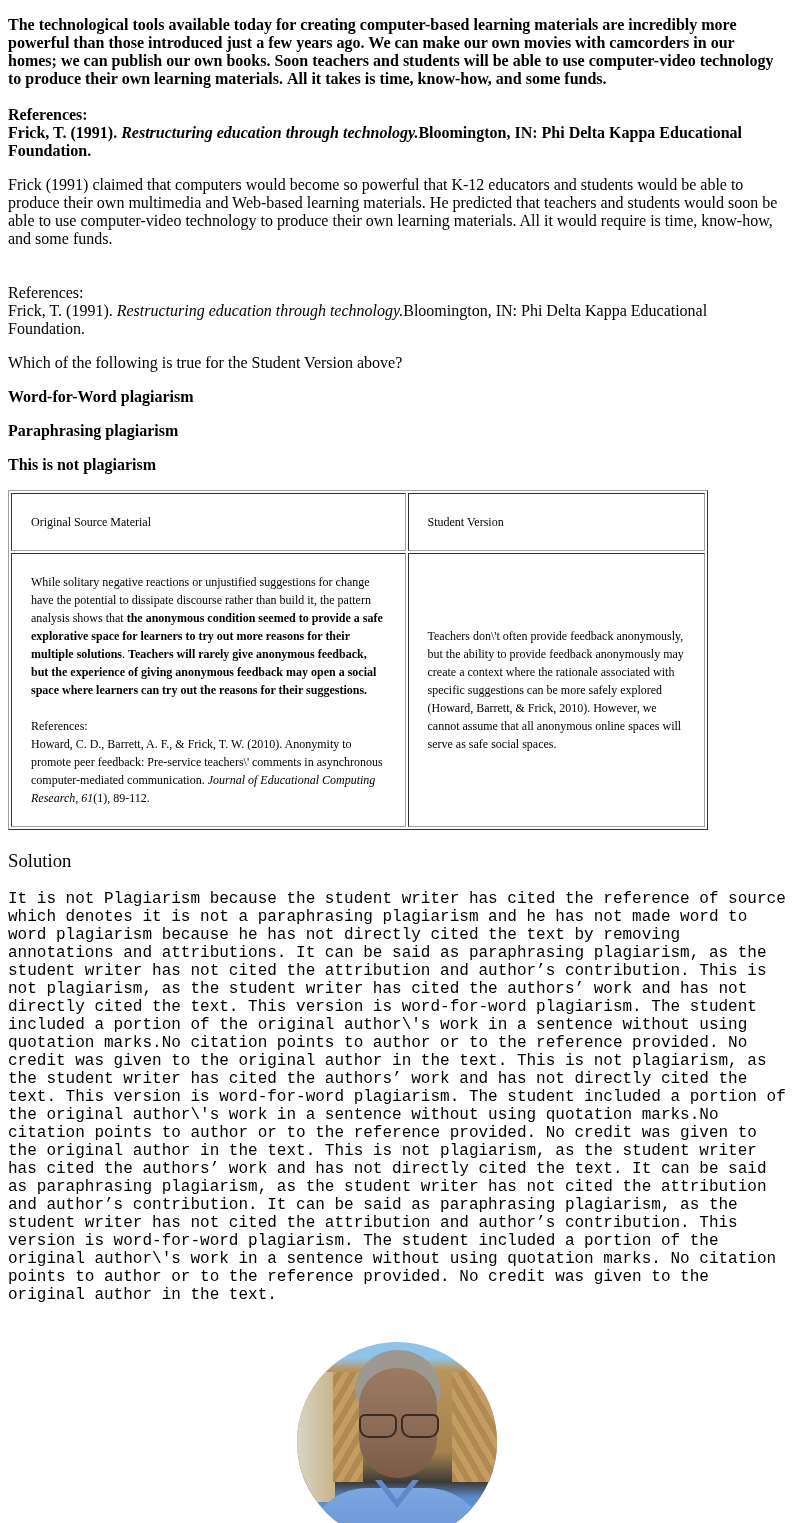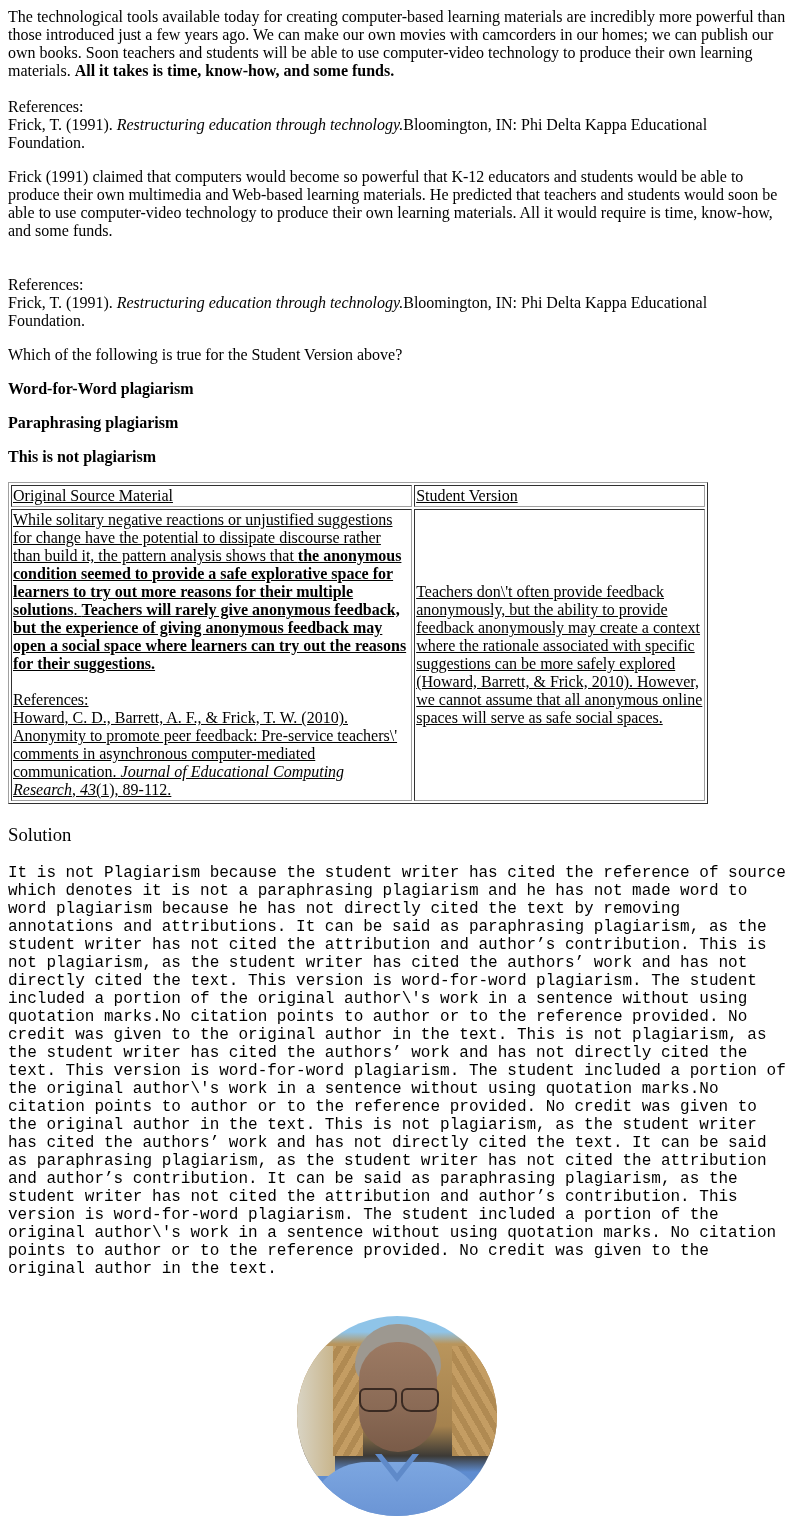--- a/index.html
+++ b/index.html
@@ -13,42 +13,42 @@
       box-sizing: border-box;
       font-family: "Liberation Serif", serif;
       font-size: 16px;
       line-height: 18px;
       color: #000000;
     }
     p {
       margin: 0 0 16px 0;
     }
     .intro-block {
-      margin-top: 8px;
+      margin-top: 16px;
+      font-weight: bold;
     }
     .option {
       font-weight: bold;
       margin: 0 0 16px 0;
     }
     table.compare {
       border-collapse: separate;
       border-spacing: 2px;
       border: 1px solid;
       border-color: #a0a0a0 #303030 #303030 #a0a0a0;
       width: 700px;
       margin: 0 0 0 0;
     }
     table.compare td {
       border: 1px solid;
       border-color: #303030 #a0a0a0 #a0a0a0 #303030;
-      padding: 1px;
+      padding: 19px;
       vertical-align: middle;
-      font-size: 16px;
+      font-size: 12px;
       line-height: 18px;
-      text-decoration: underline;
     }
     table.compare td.col-orig {
       width: 396px;
     }
     table.compare td.col-student {
       width: 286px;
     }
     h3.solution-heading {
       font-size: 18.7px;
       font-weight: normal;
@@ -150,21 +150,21 @@
   <tbody>
       <tr>
     <td class="col-orig">Original Source Material</td>
     <td class="col-student">Student Version</td>
   </tr>
   <tr>
     <td class="col-orig">
       <span>While solitary negative reactions or unjustified suggestions for change have the potential to dissipate discourse rather than build it, the pattern analysis shows that </span><b>the anonymous condition seemed to provide a safe explorative space for learners to try out more reasons for their multiple solutions</b><span>. </span><b>Teachers will rarely give anonymous feedback, but the experience of giving anonymous feedback may open a social space where learners can try out the reasons for their suggestions.</b>
       <br><br>
       <span>References:</span><br>
-      <span>Howard, C. D., Barrett, A. F., &amp; Frick, T. W. (2010). Anonymity to promote peer feedback: Pre-service teachers\' comments in asynchronous computer-mediated communication. </span><i>Journal of Educational Computing Research</i><span>, </span><i>43</i><span>(1), 89-112.</span>
+      <span>Howard, C. D., Barrett, A. F., &amp; Frick, T. W. (2010). Anonymity to promote peer feedback: Pre-service teachers\' comments in asynchronous computer-mediated communication. </span><i>Journal of Educational Computing Research</i><span>, </span><i>61</i><span>(1), 89-112.</span>
     </td>
     <td class="col-student">
       <span>Teachers don\'t often provide feedback anonymously, but the ability to provide feedback anonymously may create a context where the rationale associated with specific suggestions can be more safely explored (Howard, Barrett, &amp; Frick, 2010). However, we cannot assume that all anonymous online spaces will serve as safe social spaces.</span>
     </td>
   </tr>
 </tbody>
   </table>
 
 <h3 class="solution-heading">Solution</h3>
 <p class="solution-text">It is not Plagiarism because the student writer has cited the reference of source which denotes it is not a paraphrasing plagiarism and he has not made word to word plagiarism because he has not directly cited the text by removing annotations and attributions. It can be said as paraphrasing plagiarism, as the student writer has not cited the attribution and author’s contribution. This is not plagiarism, as the student writer has cited the authors’ work and has not directly cited the text. This version is word-for-word plagiarism. The student included a portion of the original author\'s work in a sentence without using quotation marks.No citation points to author or to the reference provided. No credit was given to the original author in the text. This is not plagiarism, as the student writer has cited the authors’ work and has not directly cited the text. This version is word-for-word plagiarism. The student included a portion of the original author\'s work in a sentence without using quotation marks.No citation points to author or to the reference provided. No credit was given to the original author in the text. This is not plagiarism, as the student writer has cited the authors’ work and has not directly cited the text. It can be said as paraphrasing plagiarism, as the student writer has not cited the attribution and author’s contribution. It can be said as paraphrasing plagiarism, as the student writer has not cited the attribution and author’s contribution. This version is word-for-word plagiarism. The student included a portion of the original author\'s work in a sentence without using quotation marks. No citation points to author or to the reference provided. No credit was given to the original author in the text.</p>

